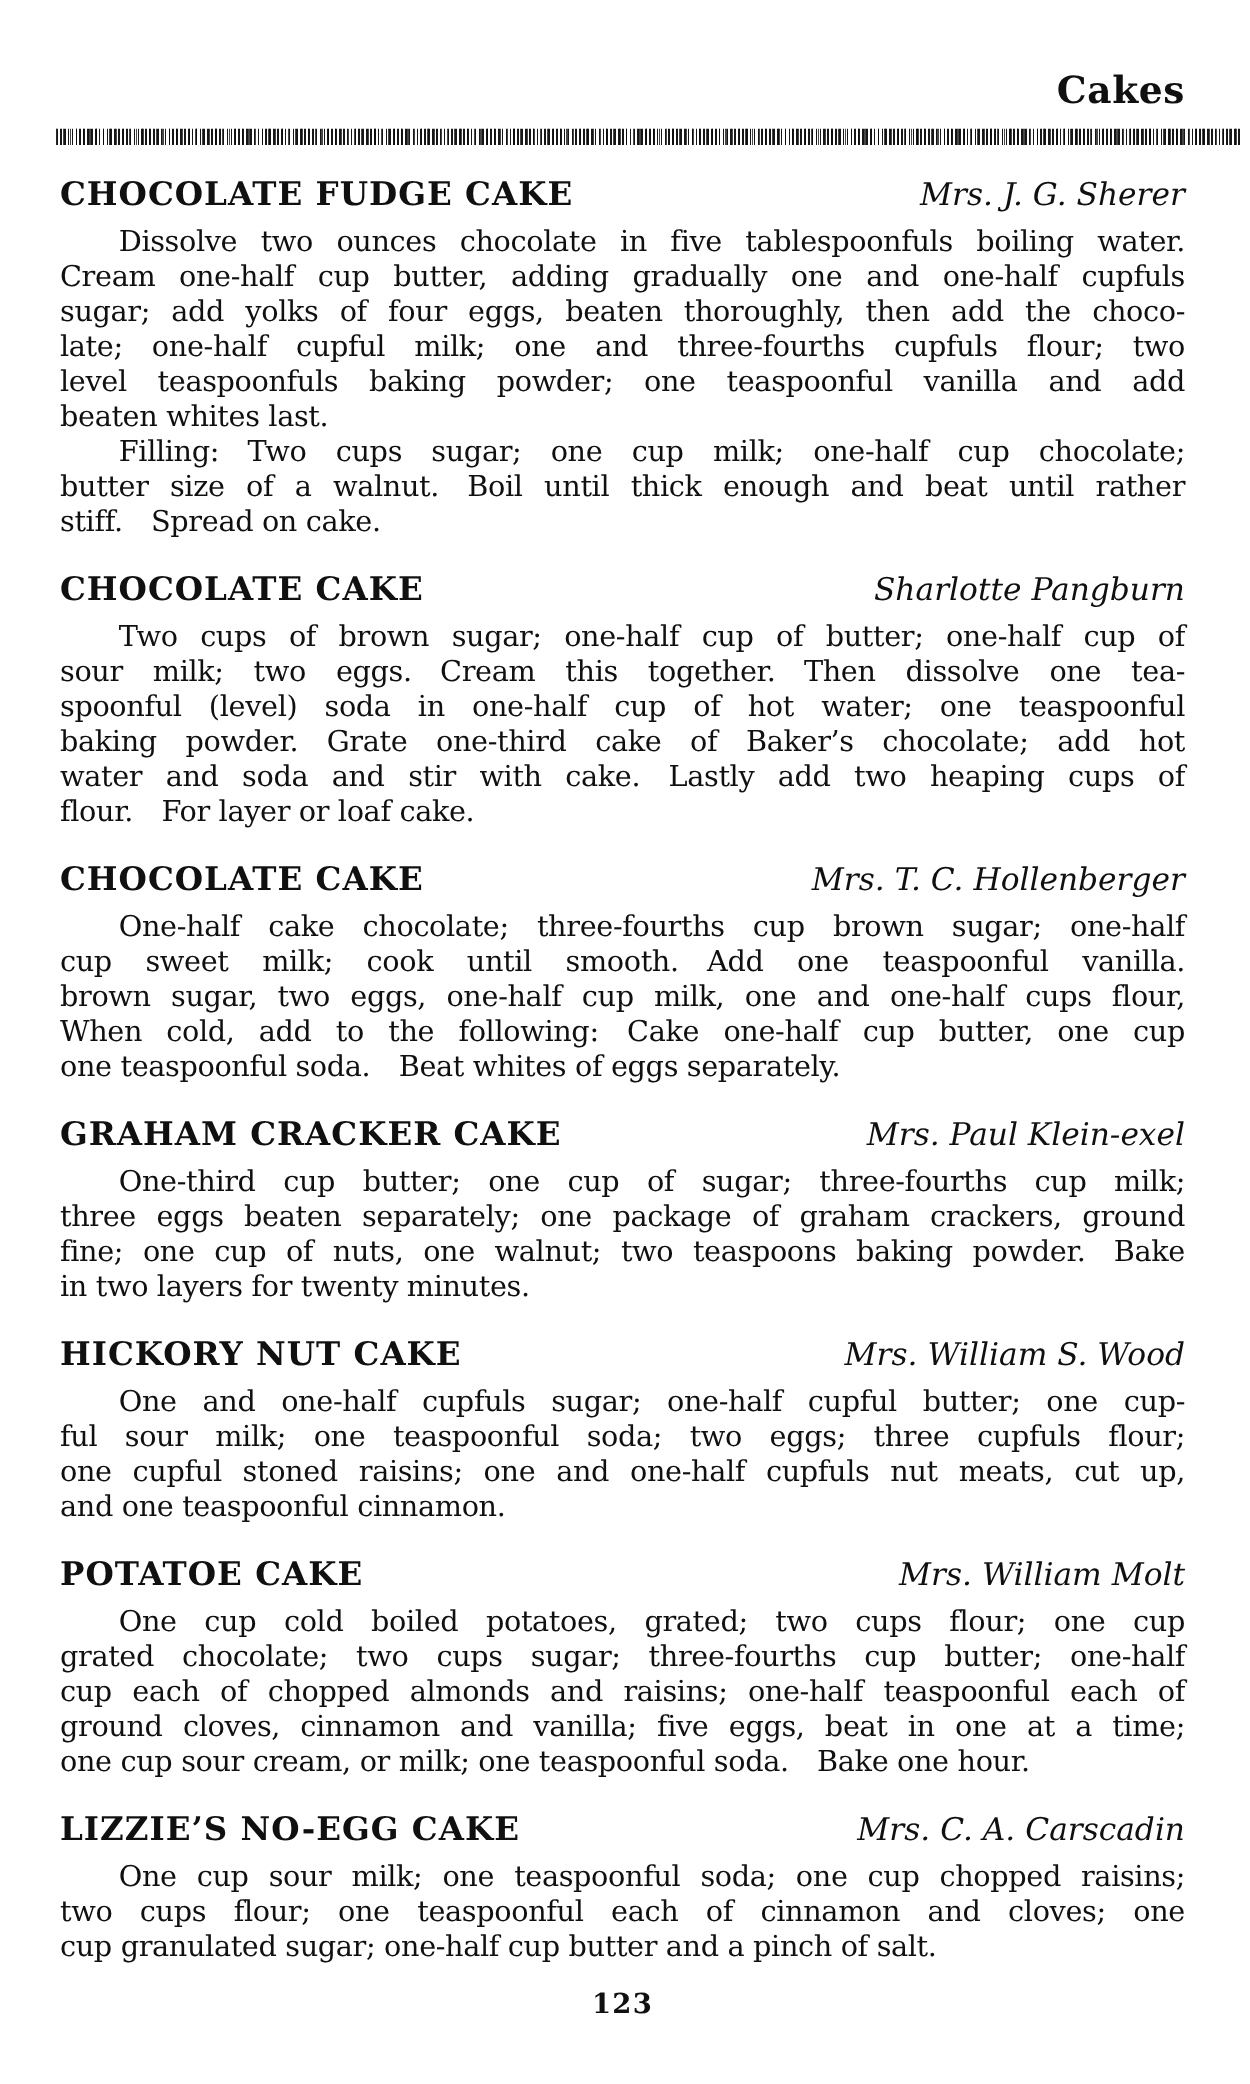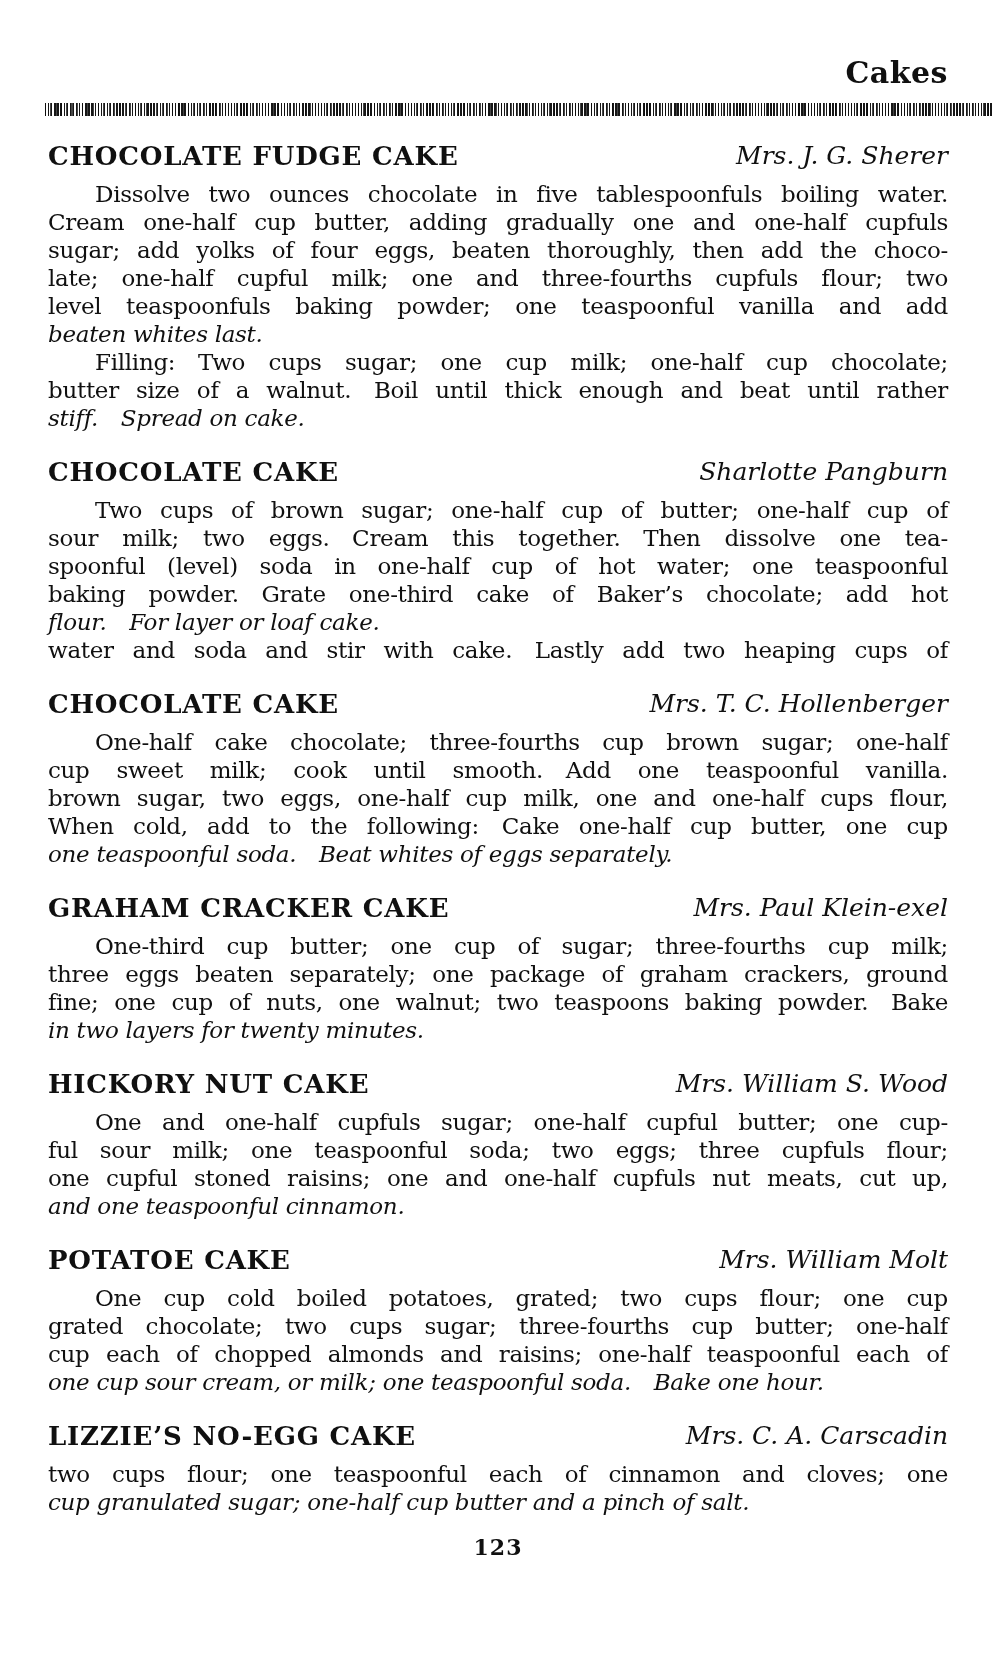--- a/index.html
+++ b/index.html
@@ -62,21 +62,21 @@
   .recipe-body {
     font-size: 23px;
     letter-spacing: -0.3px;
   }
   .line {
     line-height: 28px;
     text-align: justify;
     text-align-last: justify;
   }
   .line.first { text-indent: 47px; }
-  .line.last { text-align-last: left; font-style: italic; }
+  .line.last { text-align-last: left; }
   .page-number {
     text-align: center;
     font-weight: bold;
     font-size: 22px;
     letter-spacing: 1px;
     margin-top: 18px;
   }
 </style>
 </head>
 <body>
@@ -106,22 +106,22 @@
   <section class="recipe">
     <div class="recipe-head">
       <span class="recipe-title">CHOCOLATE CAKE</span>
       <span class="recipe-attr">Sharlotte Pangburn</span>
     </div>
     <div class="recipe-body">
           <div class="line first">Two cups of brown sugar; one-half cup of butter; one-half cup of</div>
           <div class="line">sour milk; two eggs. Cream this together. Then dissolve one tea-</div>
           <div class="line">spoonful (level) soda in one-half cup of hot water; one teaspoonful</div>
           <div class="line">baking powder. Grate one-third cake of Baker’s chocolate; add hot</div>
+          <div class="line">water and soda and stir with cake. Lastly add two heaping cups of</div>
           <div class="line last">flour. For layer or loaf cake.</div>
-          <div class="line">water and soda and stir with cake. Lastly add two heaping cups of</div>
         </div>
   </section>
 
   <section class="recipe">
     <div class="recipe-head">
       <span class="recipe-title">CHOCOLATE CAKE</span>
       <span class="recipe-attr">Mrs. T. C. Hollenberger</span>
     </div>
     <div class="recipe-body">
           <div class="line first">One-half cake chocolate; three-fourths cup brown sugar; one-half</div>
@@ -160,29 +160,31 @@
 
   <section class="recipe">
     <div class="recipe-head">
       <span class="recipe-title">POTATOE CAKE</span>
       <span class="recipe-attr">Mrs. William Molt</span>
     </div>
     <div class="recipe-body">
           <div class="line first">One cup cold boiled potatoes, grated; two cups flour; one cup</div>
           <div class="line">grated chocolate; two cups sugar; three-fourths cup butter; one-half</div>
           <div class="line">cup each of chopped almonds and raisins; one-half teaspoonful each of</div>
+          <div class="line">ground cloves, cinnamon and vanilla; five eggs, beat in one at a time;</div>
           <div class="line last">one cup sour cream, or milk; one teaspoonful soda. Bake one hour.</div>
         </div>
   </section>
 
   <section class="recipe">
     <div class="recipe-head">
       <span class="recipe-title">LIZZIE’S NO-EGG CAKE</span>
       <span class="recipe-attr">Mrs. C. A. Carscadin</span>
     </div>
     <div class="recipe-body">
+          <div class="line first">One cup sour milk; one teaspoonful soda; one cup chopped raisins;</div>
           <div class="line">two cups flour; one teaspoonful each of cinnamon and cloves; one</div>
           <div class="line last">cup granulated sugar; one-half cup butter and a pinch of salt.</div>
         </div>
   </section>
 </div>
   <div class="page-number">123</div>
 </div>
 
 </body></html>

